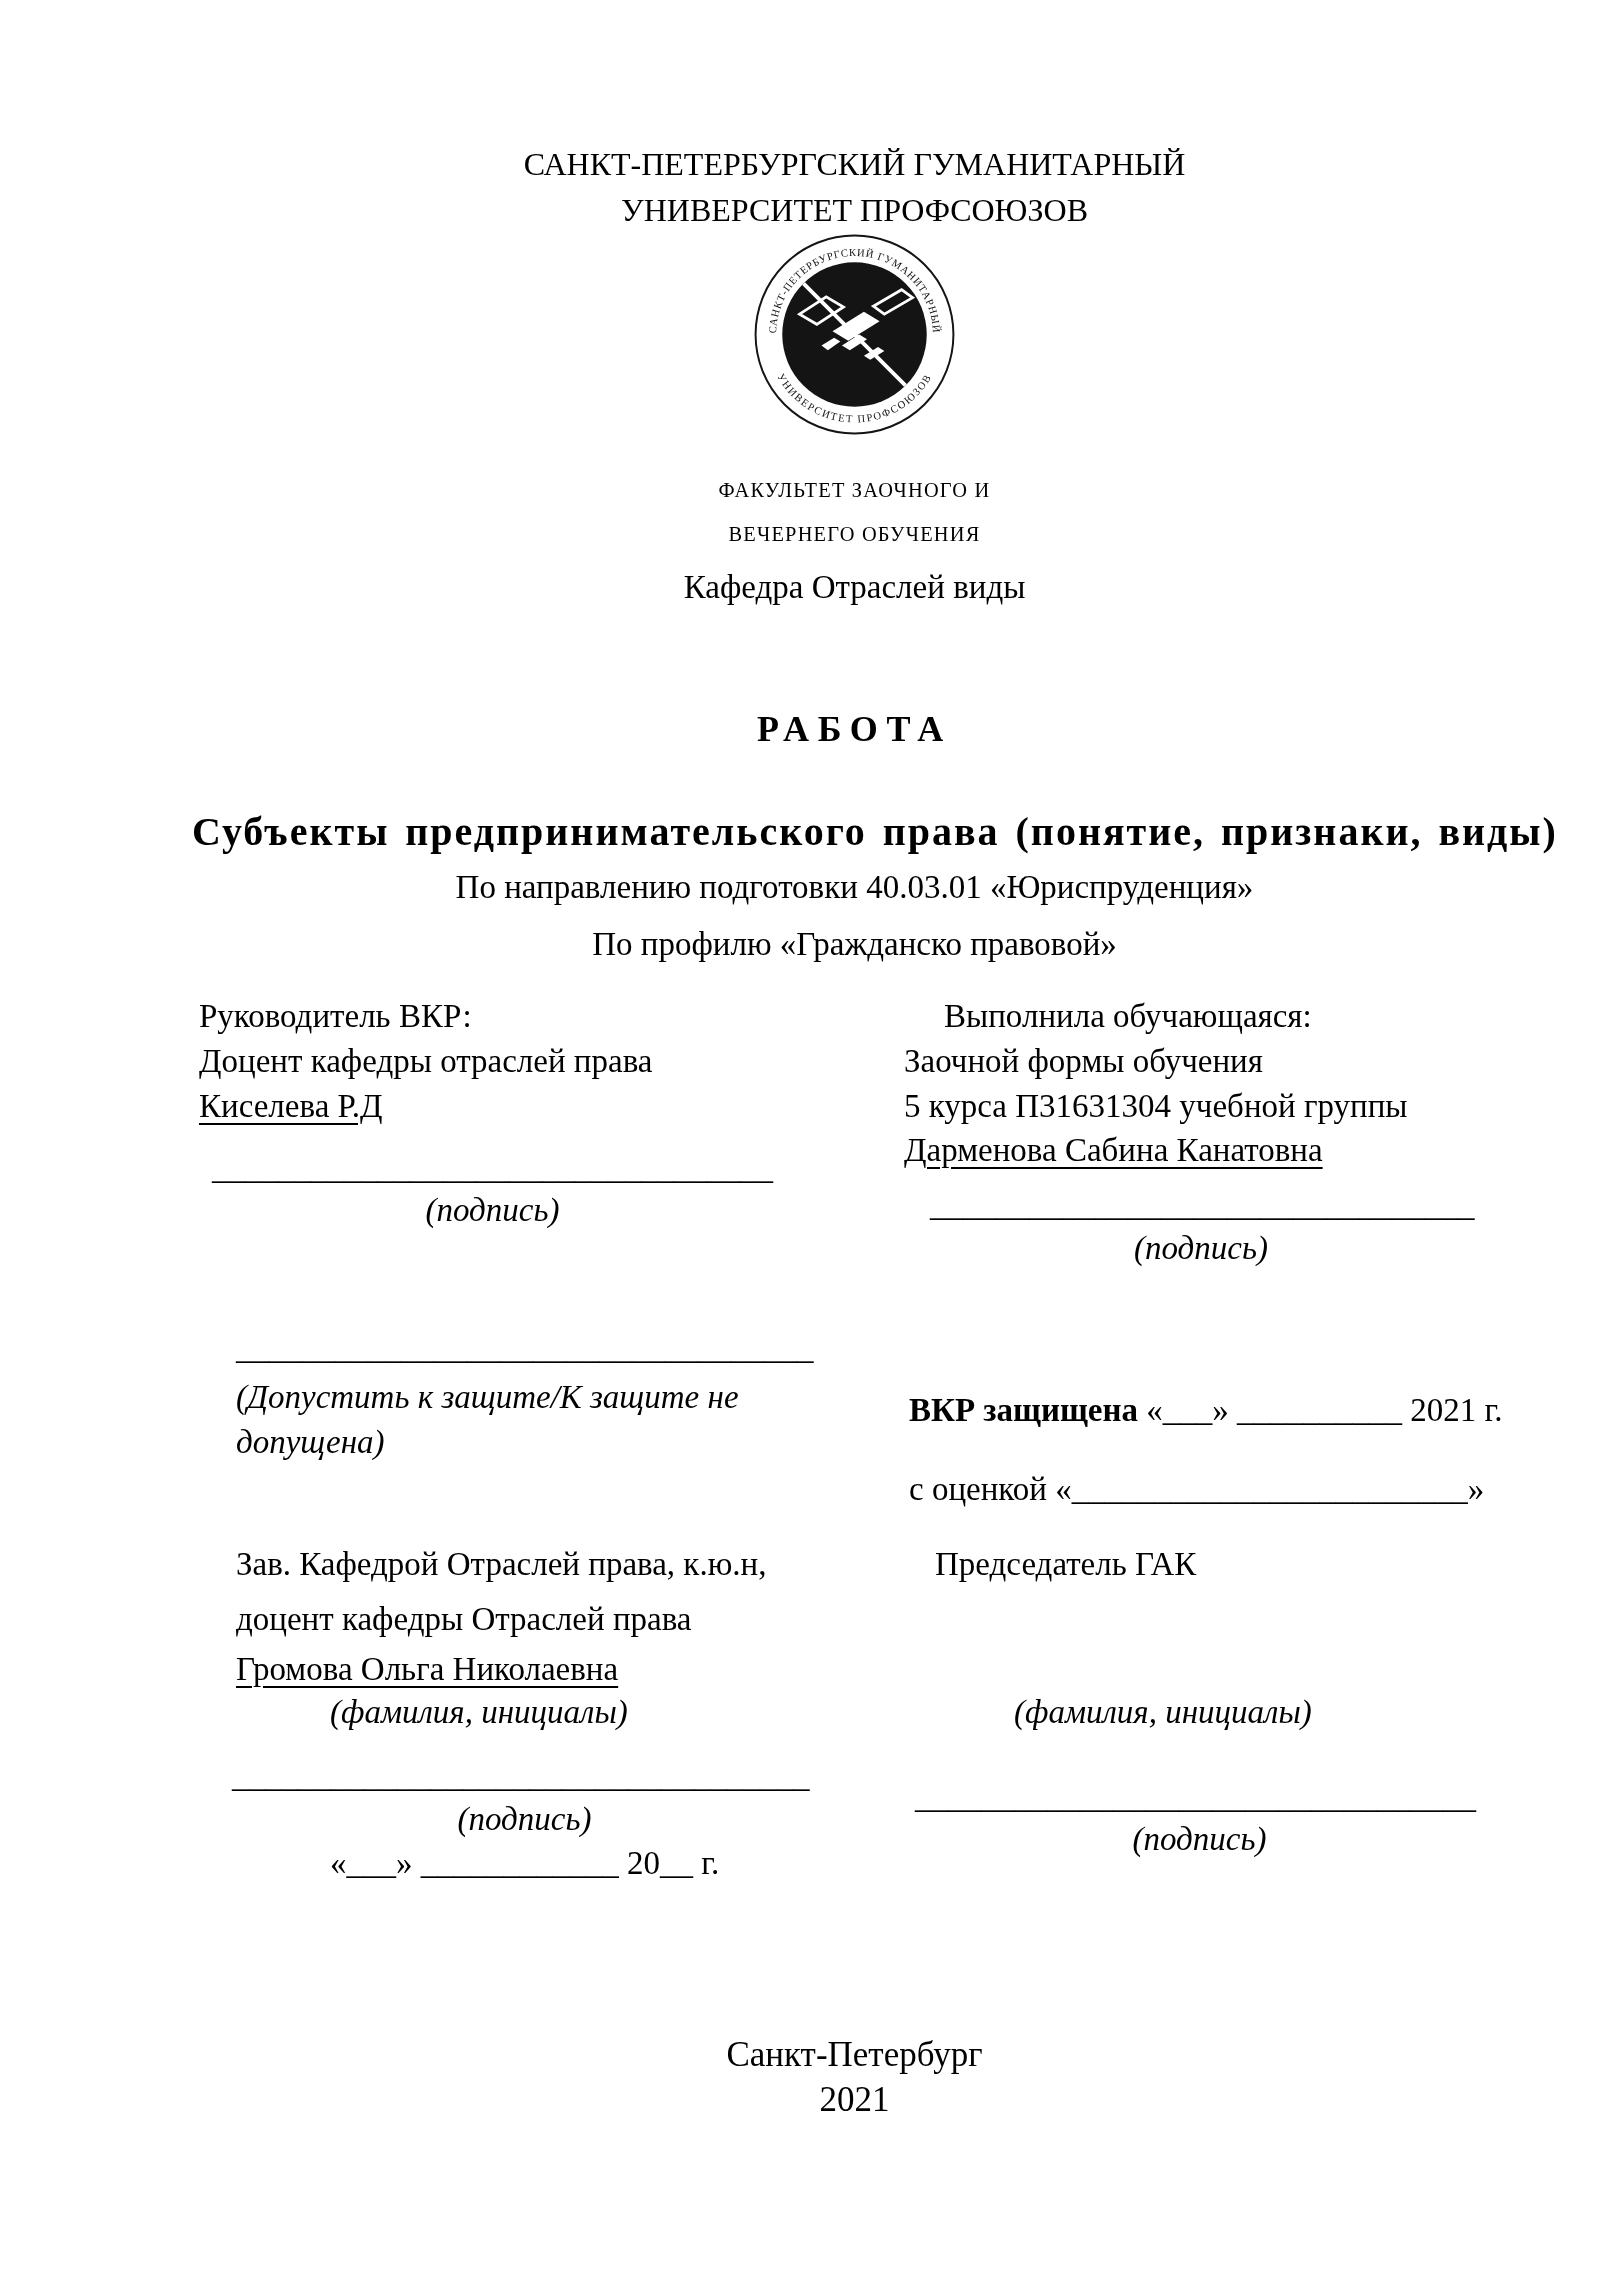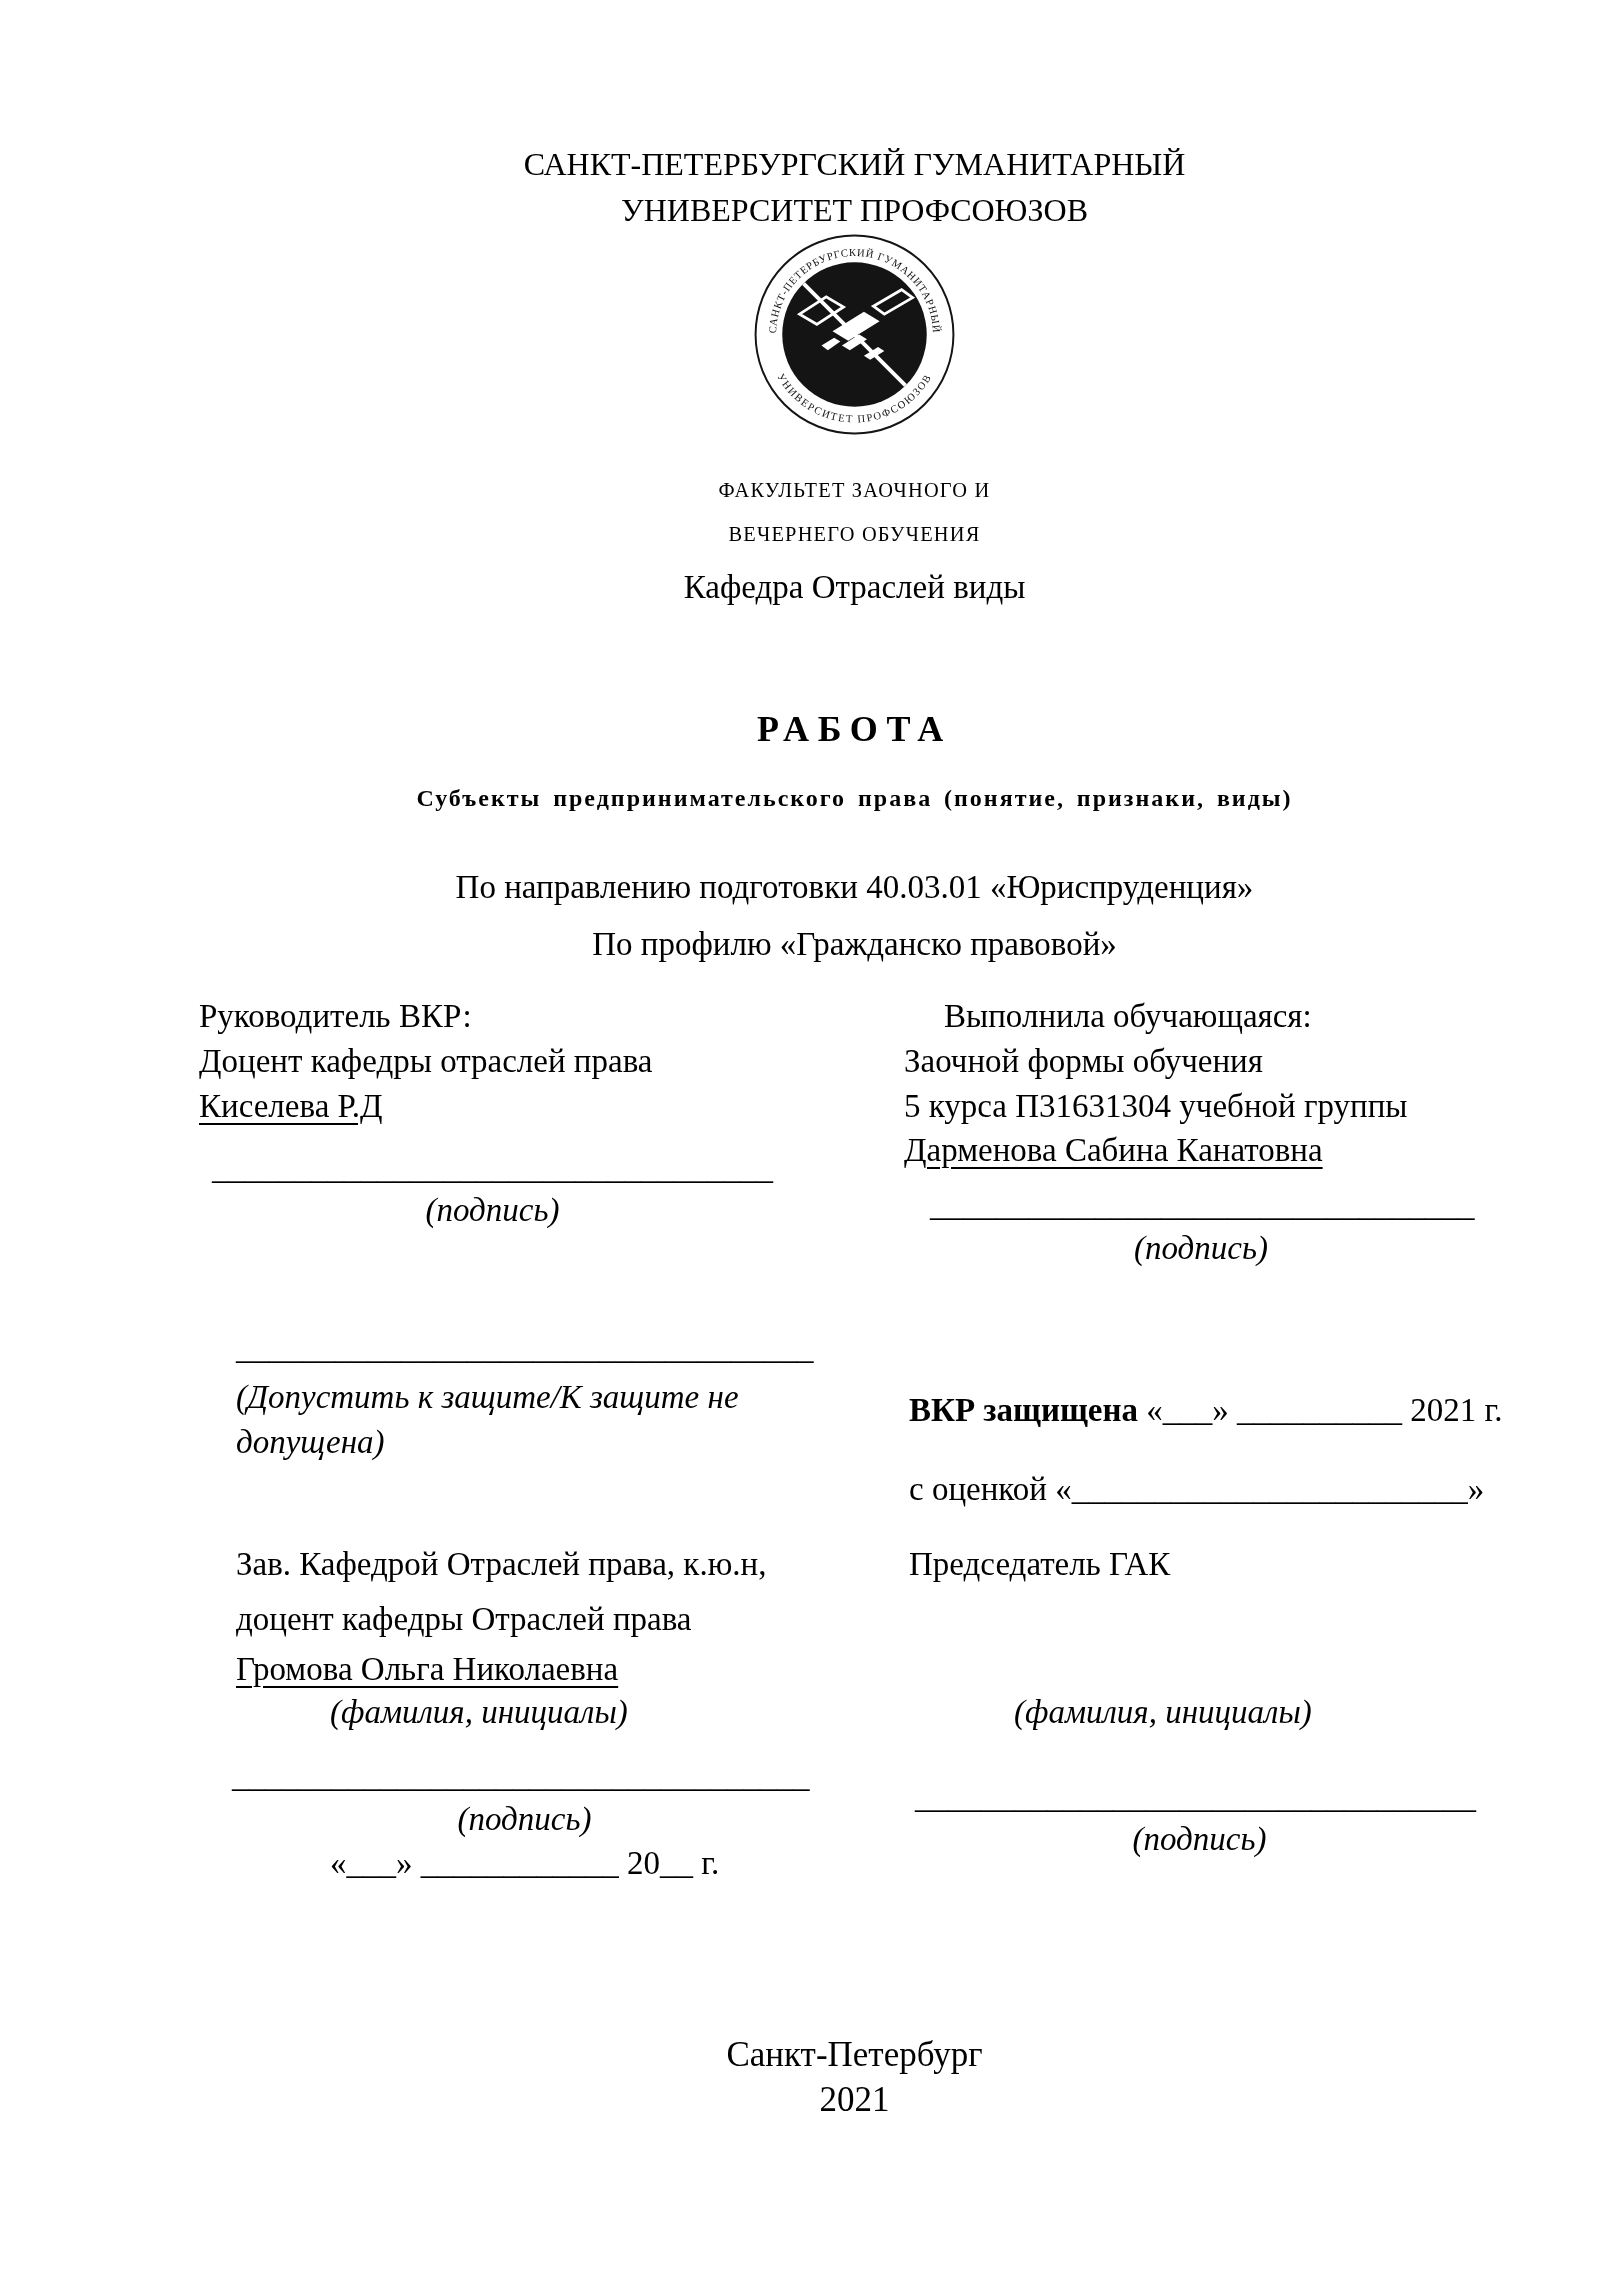--- a/index.html
+++ b/index.html
@@ -11,21 +11,21 @@
     font-family:"Liberation Serif","DejaVu Serif",serif;
     overflow:hidden;
   }
   .abs{position:absolute;white-space:nowrap;}
   .c{left:192px;width:1325px;text-align:center;}
   .s41{font-size:32px;}
   .s42{font-size:33px;line-height:1.2;}
   .s26{font-size:20.4px;letter-spacing:1.2px;}
   .s45{font-size:35px;}
   .titlecaps{font-size:36px;font-weight:700;letter-spacing:8.6px;word-spacing:20.4px;}
-  .topicb{font-size:24px;font-weight:700;letter-spacing:2px;word-spacing:3.9px;}
+  .topicb{font-size:40px;font-weight:700;letter-spacing:2px;word-spacing:3.9px;margin-top:23px;}
   .it{font-style:italic;}
   .ul{text-decoration:underline;text-underline-offset:5.5px;text-decoration-thickness:2px;}
   .rule{font-size:33px;letter-spacing:0;line-height:1;}
   .capc{text-align:center;font-size:33px;}
   .wrapblock{white-space:normal;line-height:45px;}
   .b{font-weight:700;}
   svg text{font-family:"Liberation Serif","DejaVu Serif",serif;}
 </style>
 </head>
 <body>
@@ -84,21 +84,21 @@
   <div class="abs s42" style="left:904px;top:1087px;">5 курса П31631304 учебной группы</div>
   <div class="abs s42" style="left:904px;top:1131px;"><span class="ul">Дарменова Сабина Канатовна</span></div>
   <div class="abs rule" style="left:930px;top:1189px;">_________________________________</div>
   <div class="abs capc it" style="left:930px;top:1230px;width:542px;">(подпись)</div>
 
   <div class="abs rule" style="left:236px;top:1332px;">___________________________________</div>
   <div class="abs it s42 wrapblock" style="left:236px;top:1375px;width:612px;">(Допустить к защите/К защите не допущена)</div>
 
   <div class="abs s42" style="left:909px;top:1391px;"><span class="b">ВКР защищена</span><span> «___» __________ 2021 г.</span></div>
   <div class="abs s42" style="left:909px;top:1470px;">с оценкой «________________________»</div>
-  <div class="abs s42" style="left:909px;top:1545px;">Председатель ГАК</div>
+  <div class="abs s42" style="left:935px;top:1545px;">Председатель ГАК</div>
   <div class="abs it s42" style="left:1014px;top:1693px;">(фамилия, инициалы)</div>
   <div class="abs rule" style="left:915px;top:1781px;">__________________________________</div>
   <div class="abs capc it" style="left:915px;top:1821px;width:569px;">(подпись)</div>
 
   <div class="abs s42" style="left:236px;top:1545px;">Зав. Кафедрой Отраслей права, к.ю.н,</div>
   <div class="abs s42" style="left:236px;top:1600px;">доцент кафедры Отраслей права</div>
   <div class="abs s42" style="left:236px;top:1650px;"><span class="ul">Громова Ольга Николаевна</span></div>
   <div class="abs it s42" style="left:330px;top:1693px;">(фамилия, инициалы)</div>
   <div class="abs rule" style="left:232px;top:1760px;">___________________________________</div>
   <div class="abs capc it" style="left:232px;top:1801px;width:585px;">(подпись)</div>

